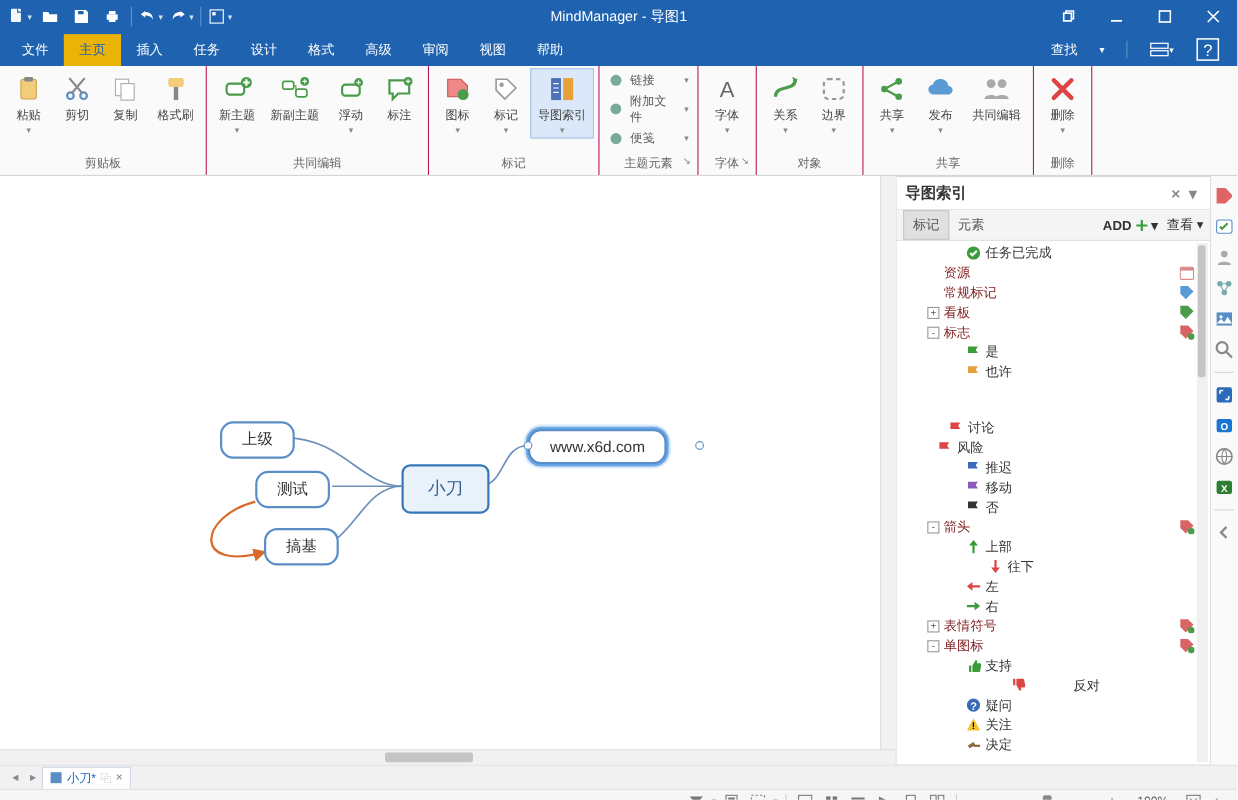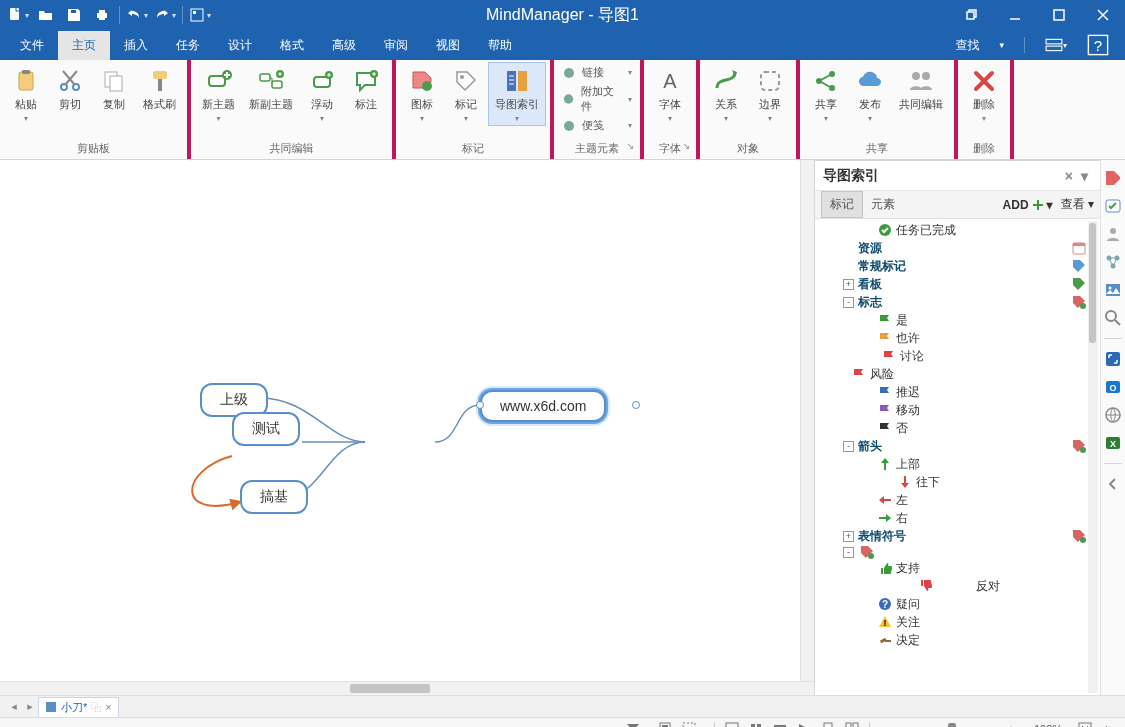--- a/index.html
+++ b/index.html
@@ -5,36 +5,36 @@
 * { margin:0; padding:0; box-sizing:border-box; font-family:"Microsoft YaHei","Segoe UI",sans-serif; }
 body { width:1125px; height:727px; background:#fff; overflow:hidden; font-size:12px; color:#333; }
 
 
 .titlebar { height:30px; background:#1E62B0; display:flex; align-items:center; color:#fff; position:relative; }
 .qa { display:flex; align-items:center; padding:0 4px; }
 .qa .qbtn { width:28px; height:26px; display:flex; align-items:center; justify-content:center; cursor:pointer; position:relative; }
 .qa .sep { width:1px; height:18px; background:rgba(255,255,255,0.3); margin:0 3px; }
 .qa svg { width:16px; height:16px; }
 .qa .dd::after { content:'▾'; font-size:8px; margin-left:2px; color:rgba(255,255,255,0.8);}
-.title-text { position:absolute; left:50%; transform:translateX(-50%); font-size:16px; color:#fff; }
+.title-text { position:absolute; left:50%; transform:translateX(-50%); font-size:13px; color:#fff; }
 .winbtns { margin-left:auto; display:flex; }
 .winbtns .wbtn { width:44px; height:30px; display:flex; align-items:center; justify-content:center; cursor:pointer; }
 .winbtns svg { width:12px; height:12px; stroke:#fff; stroke-width:1.5; fill:none; }
 
 
 .menubar { height:30px; background:#1E62B0; display:flex; align-items:center; color:#fff; padding:0 6px; }
 .menubar .mitem { padding:6px 14px; font-size:12px; cursor:pointer; }
-.menubar .mitem.active { background:#e5e5e5; color:#1E62B0; }
+.menubar .mitem.active { background:#eab308; color:#1E62B0; }
 .menubar .msearch { margin-left:auto; display:flex; align-items:center; padding:0 10px; gap:20px;}
 .menubar .msearch .label { cursor:pointer; }
 .menubar .micon { width:22px; height:22px; display:flex; align-items:center; justify-content:center; cursor:pointer; }
 
 
 .ribbon { height:100px; background:#fafafa; border-bottom:1px solid #d5d5d5; display:flex; }
-.rgroup { display:flex; flex-direction:column; border-right:4px solid #be185d; padding:2px 4px 0; }
+.rgroup { display:flex; flex-direction:column; border-right:1px solid #be185d; padding:2px 4px 0; }
 .rgroup .btns { display:flex; flex:1; align-items:flex-start;}
 .rgroup .glabel { text-align:center; font-size:11px; color:#666; padding:2px 0 3px; position:relative;}
 .rgroup .glabel .la { position:absolute; right:2px; top:2px; font-size:9px; color:#888; cursor:pointer;}
 .rbtn { display:flex; flex-direction:column; align-items:center; justify-content:flex-start; padding:4px 6px 2px; min-width:44px; cursor:pointer; border:1px solid transparent; gap:2px; font-size:11px; color:#444; position:relative;}
 .rbtn.active { background:#dbe8f9; border-color:#a6c5e8;}
 .rbtn .ric { width:28px; height:28px; display:flex; align-items:center; justify-content:center;}
 .rbtn .ric svg { width:26px; height:26px; }
 .rbtn .rlbl { white-space:nowrap; }
 .rbtn .dd { font-size:8px; color:#888; }
 .rgroup.mini { width:90px; }
@@ -63,21 +63,21 @@
 .sp-tabs .add { margin-left:auto; font-weight:bold; color:#333; cursor:pointer; display:flex; align-items:center; gap:3px;}
 .sp-tabs .view { cursor:pointer; color:#333; margin-left:8px;}
 .sp-tree { flex:1; overflow:auto; padding:2px 0; font-size:12px; line-height:18px; position:relative;}
 .sp-tree .vs { position:absolute; right:2px; top:2px; bottom:2px; width:10px; background:#f0f0f0;}
 .sp-tree .vs .th { position:absolute; left:1px; top:2px; width:7px; height:120px; background:#c4c4c4; border-radius:3px;}
 .trow { display:flex; align-items:center; padding:0 14px 0 0;}
 .trow .exp { width:11px; height:11px; border:1px solid #999; font-size:9px; line-height:8px; text-align:center; color:#555; margin-right:4px; cursor:pointer; background:#fff;}
 .trow .noexp { width:15px;}
 .trow .ico { width:14px; height:14px; margin-right:4px; flex-shrink:0;}
 .trow .txt { flex:1; white-space:nowrap; }
-.trow.cat .txt { color:#0c4a6e; font-weight:bold; }
+.trow.cat .txt { color:#7f1d1d; font-weight:normal; }
 .trow .badge { width:14px; height:14px; flex-shrink:0; margin-left:2px;}
 
 
 .rail { width:25px; display:flex; flex-direction:column; align-items:center; padding-top:8px; gap:8px; background:#fafafa; border-left:1px solid #e0e0e0;}
 .rail .ri { width:20px; height:20px; cursor:pointer; display:flex; align-items:center; justify-content:center;}
 .rail .ri svg { width:18px; height:18px;}
 .rail .sep { width:18px; height:1px; background:#d5d5d5; margin:2px 0;}
 
 
 .tabstrip { height:22px; background:#f1f1f1; border-top:1px solid #dcdcdc; display:flex; align-items:center; padding:0 6px; font-size:11px;}
@@ -464,22 +464,23 @@
         <path d="M365 282 C 340 282 330 282 302 282" stroke="#6a8fb8" stroke-width="1.5" fill="none"></path>
         <path d="M365 282 C 330 282 320 335 290 335" stroke="#6a8fb8" stroke-width="1.5" fill="none"></path>
         <path d="M435 282 C 460 282 455 245 480 245" stroke="#6a8fb8" stroke-width="1.5" fill="none"></path>
         <path d="M232 296 C 180 310 175 360 240 342" stroke="#d96a2b" stroke-width="2" fill="none" marker-end="url(#ar)"></path>
         <defs>
             <marker id="ar" viewBox="0 0 10 10" refX="8" refY="5" markerWidth="6" markerHeight="6" orient="auto">
               <path d="M0 0L10 5L0 10z" fill="#d96a2b"></path>
             </marker>
           </defs>
       </svg>
+      <div class="node center" style="left:365px;top:262px;">小刀</div>
       <div class="node" style="left:200px;top:223px;">上级</div>
-      <div class="node" style="left:232px;top:252px;">测试</div>
+      <div class="node" style="left:232px;top:268px;">测试</div>
       <div class="node" style="left:240px;top:320px;">搞基</div>
       <div class="node sel" style="left:480px;top:230px;">www.x6d.com</div>
       <div class="handle" style="left:476px;top:241px;"></div>
       <div class="handle" style="left:632px;top:241px;"></div>
     </div>
     <div class="vsb"></div>
     <div class="hsb">
         <div class="thumb"></div>
       </div>
   </div>
@@ -547,21 +548,21 @@
             </svg></span>
           <span class="txt">是</span>
         </div>
         <div class="trow" style="padding-left: 48px;">
           <span class="noexp"></span>
           <span class="ico"><svg viewBox="0 0 14 14">
               <path d="M2 1v12M2 2h9l-2 3 2 3H2" fill="#e8a03a"></path>
             </svg></span>
           <span class="txt">也许</span>
         </div>
-        <div class="trow" style="padding-left: 52px;">
+        <div class="trow" style="padding-left: 32px; margin-top: 33px;">
           <span class="noexp"></span>
           <span class="ico"><svg viewBox="0 0 14 14">
               <path d="M2 1v12M2 2h9l-2 3 2 3H2" fill="#d44"></path>
             </svg></span>
           <span class="txt">讨论</span>
         </div>
         <div class="trow" style="padding-left: 22px;">
           <span class="noexp"></span>
           <span class="ico"><svg viewBox="0 0 14 14">
               <path d="M2 1v12M2 2h9l-2 3 2 3H2" fill="#d44"></path>
@@ -636,20 +637,21 @@
         <div class="trow cat" style="padding-left: 28px;">
           <span class="exp">+</span>
           <span class="txt">表情符号</span>
           <span class="badge"><svg viewBox="0 0 14 14">
               <path d="M1 1h7l5 5-7 7-5-5z" fill="#d86464"></path>
               <circle cx="11" cy="11" r="3" fill="#4a9b4a"></circle>
             </svg></span>
         </div>
         <div class="trow cat" style="padding-left: 28px;">
           <span class="exp">-</span>
+          <span class="txt">单图标</span>
           <span class="badge"><svg viewBox="0 0 14 14">
               <path d="M1 1h7l5 5-7 7-5-5z" fill="#d86464"></path>
               <circle cx="11" cy="11" r="3" fill="#4a9b4a"></circle>
             </svg></span>
         </div>
         <div class="trow" style="padding-left: 48px;">
           <span class="noexp"></span>
           <span class="ico"><svg viewBox="0 0 14 14">
               <path d="M3 7h2v6H3zM6 13V7l3-5c1 0 2 1 1 3h3c1 0 1 1 1 2l-1 5c0 1-1 1-1 1H6z" fill="#3a9b3a"></path>
             </svg></span>

